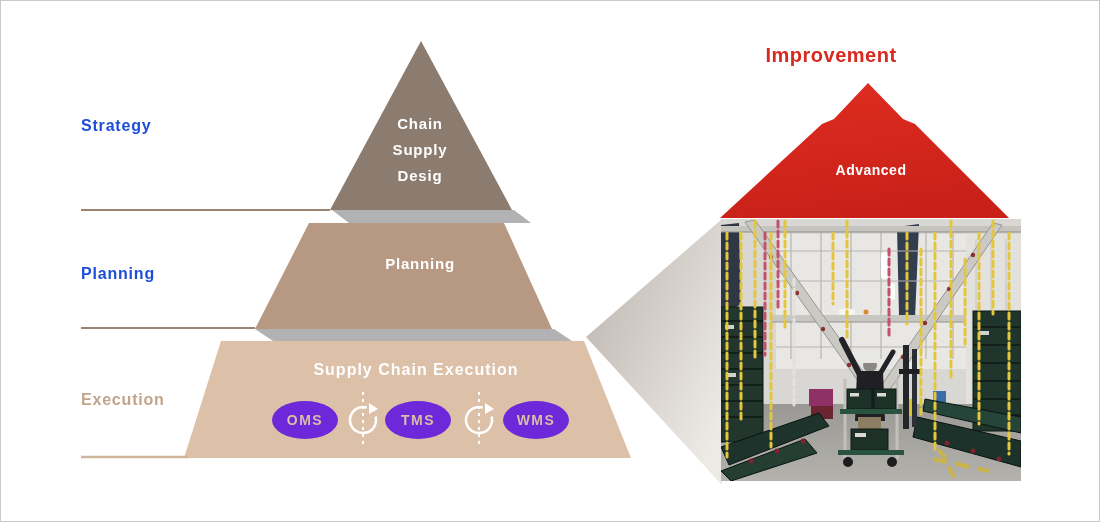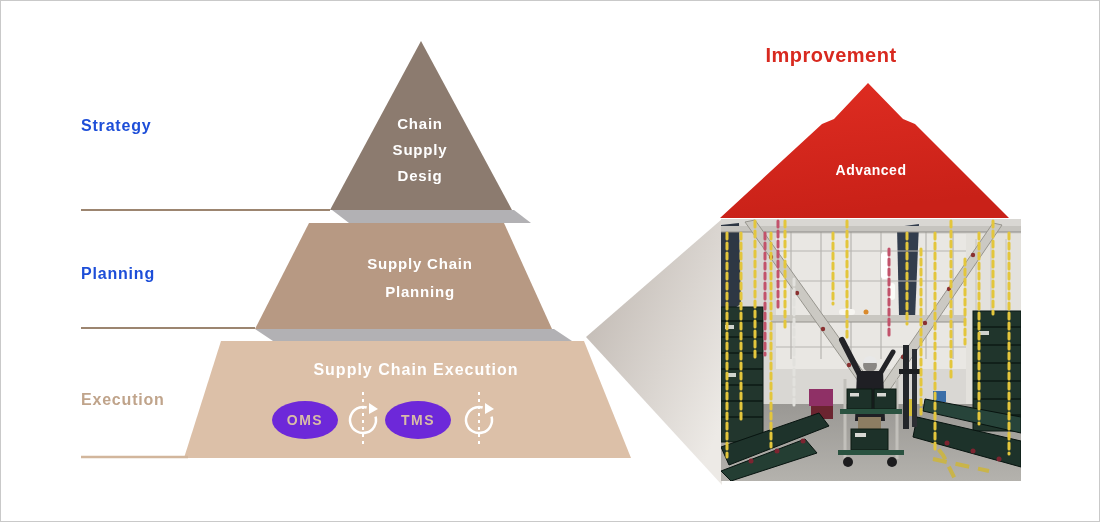--- a/index.html
+++ b/index.html
@@ -232,28 +232,28 @@
   <div class="abs side-label" style="left:80px;top:264px;">Planning</div>
   <div class="abs side-label exec" style="left:80px;top:390px;">Execution</div>
 
   <div class="abs pyr-text" style="left:344px;top:110px;width:150px;">
     <div class="ln">Chain</div>
     <div class="ln">Supply</div>
     <div class="ln">Desig</div>
   </div>
 
   <div class="abs pyr-text" style="left:319px;top:249px;width:200px;">
-    <div class="ln" style="line-height:28px;">Supply Chain</div>
     <div class="ln" style="line-height:28px;">Planning</div>
   </div>
 
   <div class="abs exec-title" style="left:295px;top:360px;width:240px;">Supply Chain Execution</div>
 
   <div class="oval" style="left:271px;top:400px;">OMS</div>
   <div class="oval" style="left:384px;top:400px;">TMS</div>
+  <div class="oval" style="left:502px;top:400px;">WMS</div>
 
   <svg class="abs" style="left:344px;top:389px;" width="36" height="60" viewBox="0 0 36 60">
     <line x1="18" y1="2" x2="18" y2="58" stroke="#ffffff" stroke-width="2" stroke-dasharray="3 4"></line>
     <circle cx="18" cy="30" r="13" fill="none" stroke="#ffffff" stroke-width="2.5" stroke-dasharray="68 14" transform="rotate(-15 18 30)"></circle>
     <polygon points="24,13 33,19 24,24" fill="#ffffff"></polygon>
   </svg>
   <svg class="abs" style="left:460px;top:389px;" width="36" height="60" viewBox="0 0 36 60">
     <line x1="18" y1="2" x2="18" y2="58" stroke="#ffffff" stroke-width="2" stroke-dasharray="3 4"></line>
     <circle cx="18" cy="30" r="13" fill="none" stroke="#ffffff" stroke-width="2.5" stroke-dasharray="68 14" transform="rotate(-15 18 30)"></circle>
     <polygon points="24,13 33,19 24,24" fill="#ffffff"></polygon>

